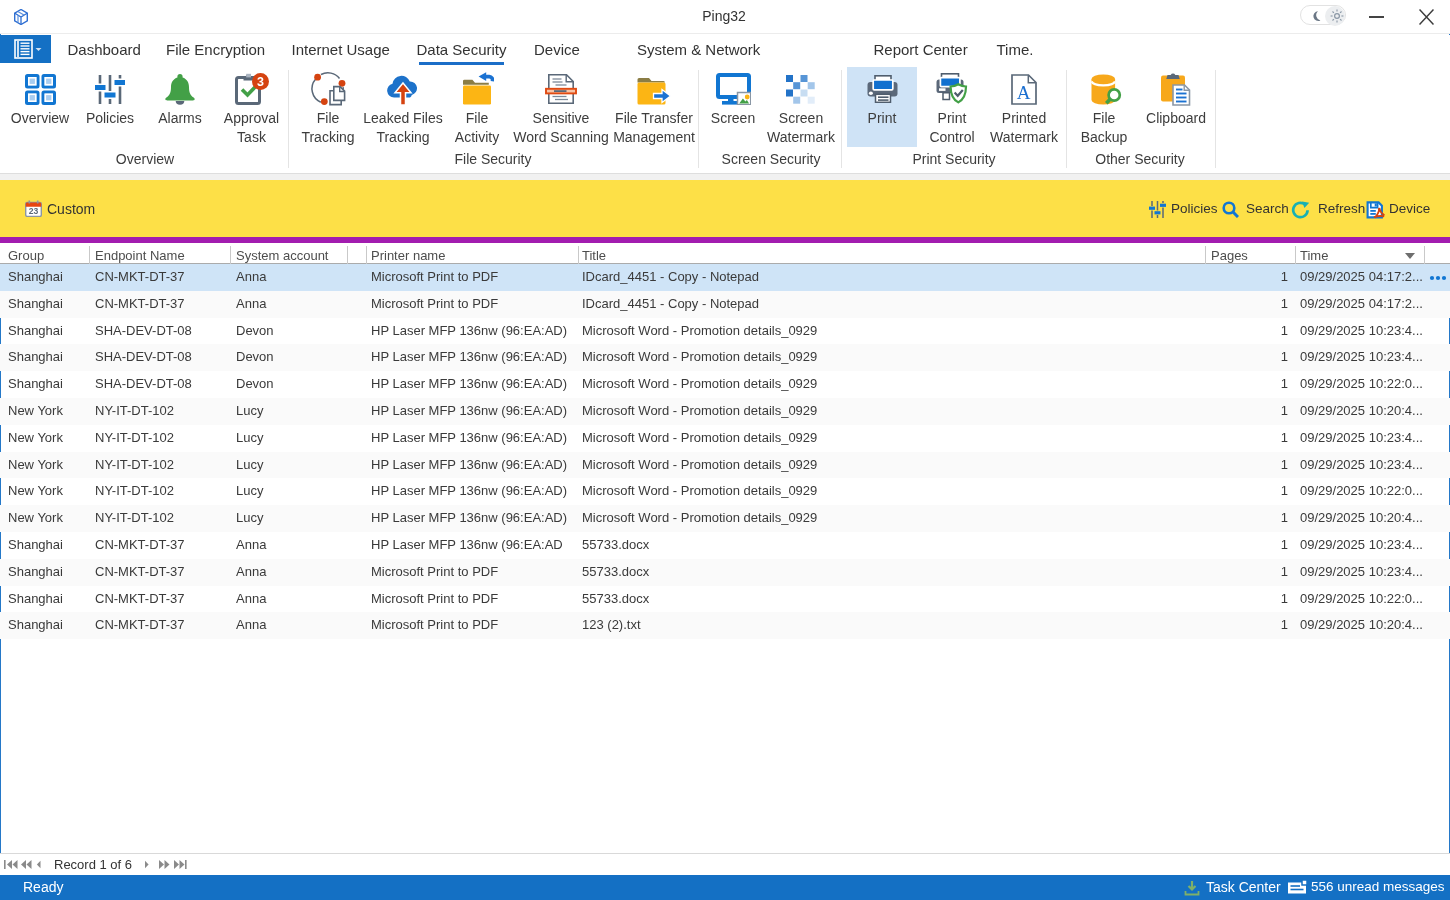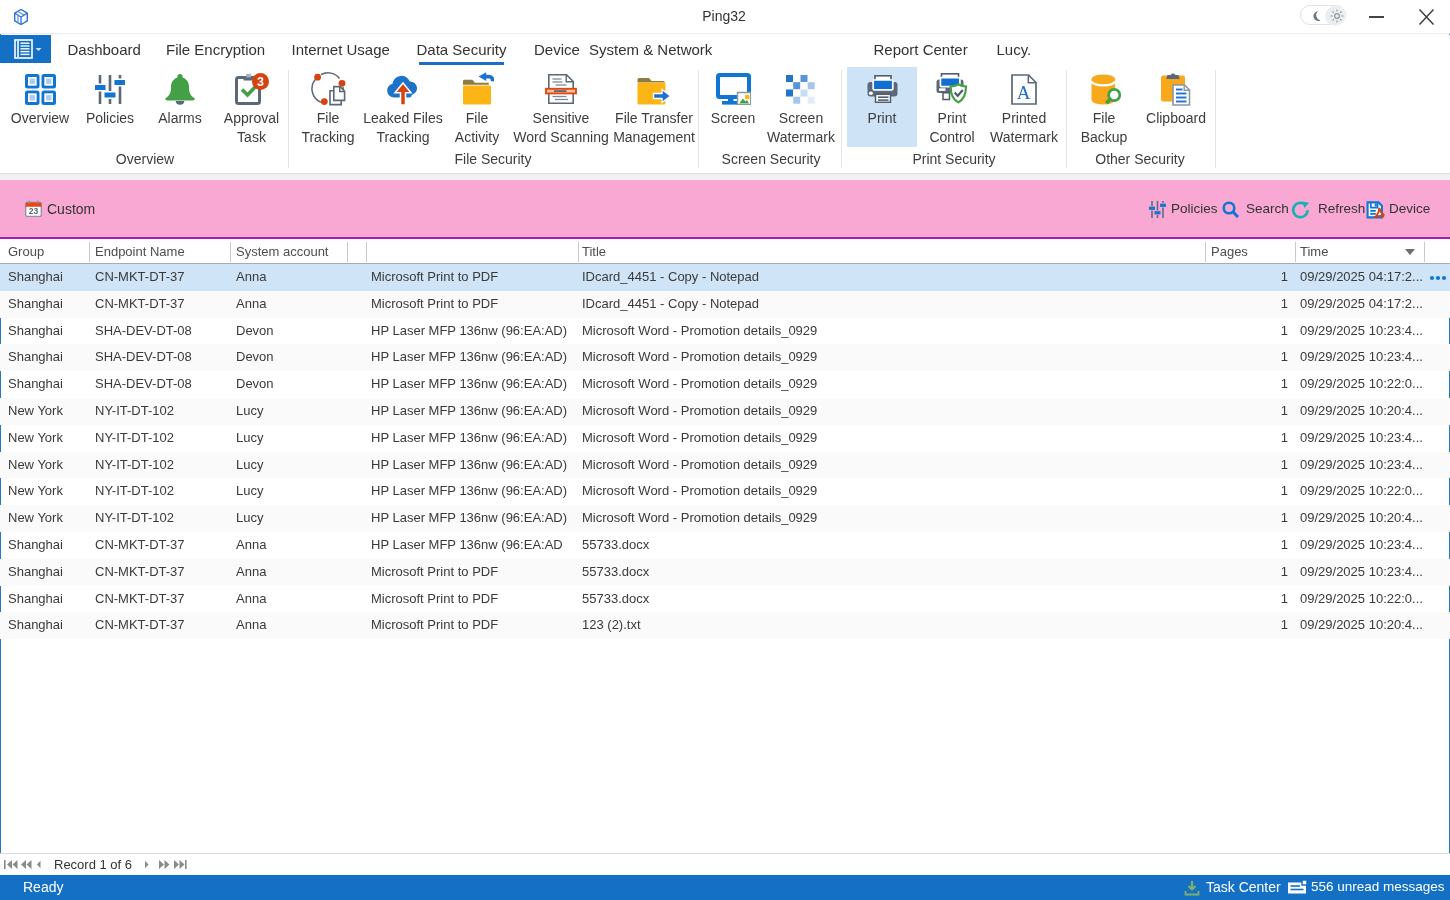--- a/index.html
+++ b/index.html
@@ -22,28 +22,28 @@
 
 #ribbon { position:absolute; left:0; top:62px; width:100%; height:111px; background:#fff; }
 #ribbonstrip { position:absolute; left:0; top:173px; width:100%; height:7px; background:#f1f1f1; border-top:1px solid #dedede; }
 .rsep { position:absolute; top:8px; width:1px; height:98px; background:#e4e4e4; }
 .ritem { position:absolute; top:3px; text-align:center; }
 .ritem .ric { height:44px; padding-top:4px; display:flex; align-items:center; justify-content:center; }
 .ritem .rlb { font-size:14px; color:#3d3d3d; line-height:19px; }
 .rgl { position:absolute; top:89px; font-size:14px; color:#3d3d3d; text-align:center; }
 #printsel { position:absolute; left:847px; top:5px; width:70px; height:80px; background:#cfe3f6; }
 
-#toolbar { position:absolute; left:0; top:180px; width:100%; height:57px; background:#f9a8d4;text-align:right; }
+#toolbar { position:absolute; left:0; top:180px; width:100%; height:57px; background:#fde047;text-align:right; }
 #custom { position:absolute; left:25px; top:20px; height:18px; }
 #customlb { position:absolute; left:47px; top:21px; font-size:14px; color:#333; }
 .tbtn { position:absolute; top:20px; height:18px; font-size:13.5px; color:#333; white-space:nowrap; }
 .tbtn svg { position:absolute; top:1px; }
 .tbtn span { position:absolute; top:1px; }
 
-#tablehead { position:absolute; left:0; top:237px; width:100%; height:27px; background:#fff; border-top:2px solid #a21caf; border-bottom:1px solid #ababab; }
+#tablehead { position:absolute; left:0; top:237px; width:100%; height:27px; background:#fff; border-top:6px solid #a21caf; border-bottom:1px solid #ababab; }
 .hcell { position:absolute; top:0; height:26px; line-height:25px; font-size:13px; color:#4d4d4d; padding-left:6px; overflow:hidden; white-space:nowrap; }
 .hsep { position:absolute; top:3px; width:1px; height:20px; background:#c9c9c9; }
 #rows { position:absolute; left:0; top:264px; width:100%; }
 .row { position:relative; width:100%; height:26.8px; }
 .row.alt { background:#fafafa; }
 .row.sel { background:#cfe4f7; }
 .cell { position:absolute; top:0; height:26.8px; line-height:26.8px; font-size:13px; color:#3a3a3a; padding-left:6px; overflow:hidden; white-space:nowrap; }
 
 .c1 { left:0; width:89px; padding-left:8px; }
 .c2 { left:89px; width:141px; }
@@ -110,24 +110,24 @@
         <line x1="6.5" y1="15.4" x2="15.5" y2="15.4"></line>
       </g>
       <path d="M21.5 9 L27.5 9 L24.5 12 Z" fill="#cfe0f2"></path>
     </svg>
   </div>
   <div class="menuitem" id="m1" style="left:67.5px;">Dashboard</div>
   <div class="menuitem" id="m2" style="left:166px;">File Encryption</div>
   <div class="menuitem" id="m3" style="left:291.5px;">Internet Usage</div>
   <div class="menuitem" id="m4" style="left:416.5px;text-align:center;">Data Security</div>
   <div class="menuitem" id="m5" style="left:534px;">Device</div>
-  <div class="menuitem" id="m6" style="left:589px;">System &amp; Network</div>
+  <div class="menuitem" id="m6" style="left:637px;">System &amp; Network</div>
   <div class="menuitem" id="m7" style="left:760.5px;margin-top:44px;">O&amp;M Center</div>
   <div class="menuitem" id="m8" style="left:873.5px;">Report Center</div>
-  <div class="menuitem" id="m9" style="left:996.5px;">Lucy.</div>
+  <div class="menuitem" id="m9" style="left:996.5px;">Time.</div>
   <div id="underline"></div>
 </div>
 
 <div id="ribbon">
   <div id="printsel"></div>
   <div class="rsep" style="left:288px;"></div>
   <div class="rsep" style="left:698px;"></div>
   <div class="rsep" style="left:841px;"></div>
   <div class="rsep" style="left:1066px;"></div>
   <div class="rsep" style="left:1215px;"></div>
@@ -406,20 +406,21 @@
         <circle cx="13.3" cy="8" r="1.3" fill="#d54310"></circle>
       </svg>
       <span style="left:1389px;top:21px;">Device</span>
     </div>
 </div>
 
 <div id="tablehead">
   <div class="hcell c1">Group</div>
   <div class="hcell c2">Endpoint Name</div>
   <div class="hcell c3">System account</div>
+  <div class="hcell c4">Printer name</div>
   <div class="hcell c5">Title</div>
   <div class="hcell c6" style="text-align:left;padding-left:6px;">Pages</div>
   <div class="hcell c7">Time
     <svg width="10" height="6" viewBox="0 0 10 6" style="position:absolute;left:110px;top:10px;">
         <path d="M0 0 L10 0 L5 6 Z" fill="#6e6e6e"></path>
       </svg>
   </div>
   <div class="hsep" style="left:89px;"></div>
   <div class="hsep" style="left:230px;"></div>
   <div class="hsep" style="left:347px;"></div>

